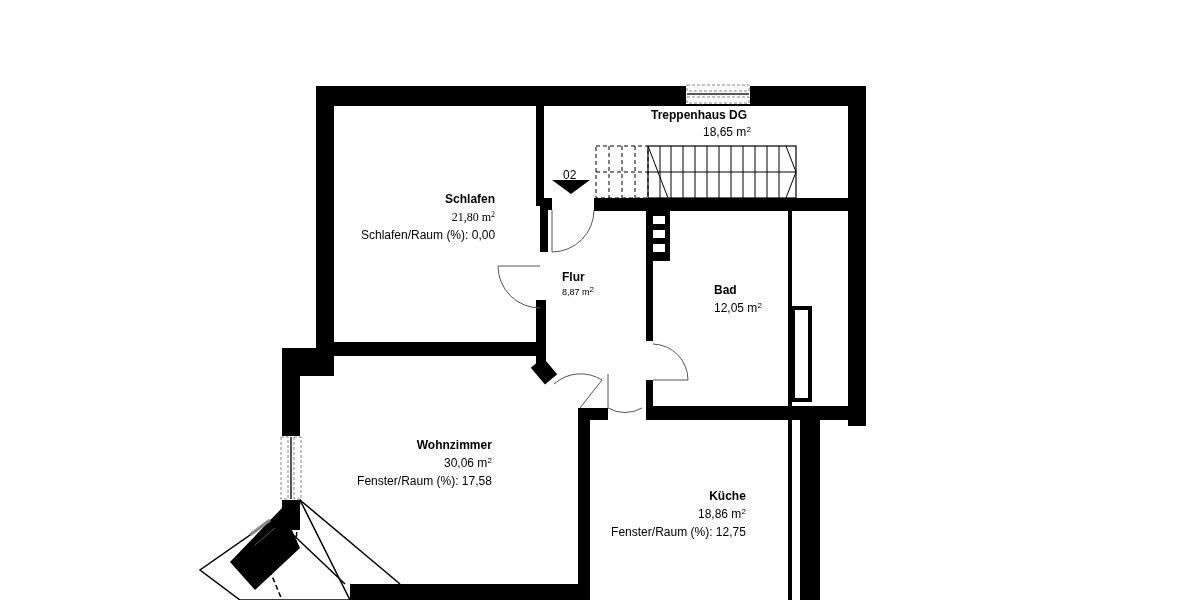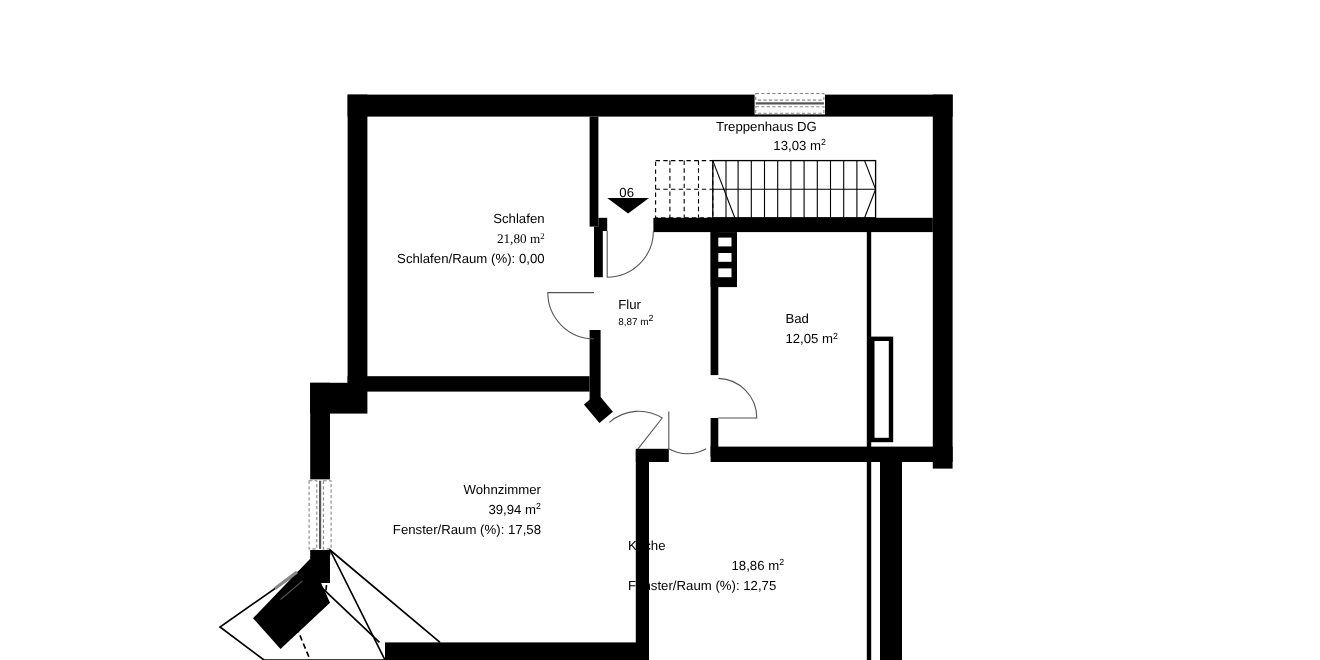--- a/index.html
+++ b/index.html
@@ -1,19 +1,19 @@
 <!DOCTYPE html>
 <html><head>
   <meta charset="utf-8">
   <style>
     html, body { margin: 0; padding: 0; background: #ffffff; }
     body { width: 1200px; height: 600px; overflow: hidden; position: relative; font-family: "Liberation Sans", sans-serif; }
     #plan { position: absolute; left: 0; top: 0; width: 1200px; height: 600px; }
     .lbl { position: absolute; color: #000; font-size: 12px; line-height: 14px; white-space: nowrap; }
-    .lbl .name { font-weight: normal; font-size: 12px; }
+    .lbl .name { font-weight: bold; font-size: 12px; }
     .lbl .row { display: block; }
     sup { font-size: 8px; vertical-align: top; position: relative; top: -2px; }
     .small { font-size: 9px; }
   </style>
 </head>
 <body>
 
 <svg id="plan" viewBox="0 0 1200 600" xmlns="http://www.w3.org/2000/svg">
 
   <g fill="#000">
@@ -128,40 +128,40 @@
 </svg>
 
 <div class="lbl" style="left:361px; top:192px;text-align:right;">
   <span class="row name">Schlafen</span>
   <span class="row" style="padding-left:86px; margin-top:4px;font-family:Liberation Serif, serif;"><span>21,80</span> m<sup>2</sup></span>
   <span class="row" style="margin-top:4px;">Schlafen/Raum (%): 0,00</span>
 </div>
 
 <div class="lbl" style="left:651px; top:108px;">
   <span class="row name">Treppenhaus DG</span>
-  <span class="row" style="padding-left:52px; margin-top:3px;"><span>13,03</span> m<sup>2</sup></span>
+  <span class="row" style="padding-left:52px; margin-top:3px;"><span>18,65</span> m<sup>2</sup></span>
 </div>
 
 <div class="lbl" style="left:563px; top:168px;">
-  <span>06</span>
+  <span>02</span>
 </div>
 
 <div class="lbl" style="left:562px; top:270px;">
   <span class="row name">Flur</span>
   <span class="row small" style="margin-top:1px;"><span>8,87</span> m<sup>2</sup></span>
 </div>
 
 <div class="lbl" style="left:714px; top:283px;">
   <span class="row name">Bad</span>
   <span class="row" style="margin-top:4px;"><span>12,05</span> m<sup>2</sup></span>
 </div>
 
 <div class="lbl" style="left:351px; top:438px;text-align:right;">
   <span class="row name">Wohnzimmer</span>
-  <span class="row" style="padding-left:93px; margin-top:4px;"><span>39,94</span> m<sup>2</sup></span>
+  <span class="row" style="padding-left:93px; margin-top:4px;"><span>30,06</span> m<sup>2</sup></span>
   <span class="row" style="margin-top:4px;">Fenster/Raum (%): 17,58</span>
 </div>
 
-<div class="lbl" style="left:571px; top:489px;">
+<div class="lbl" style="left:604px; top:489px;text-align:right;">
   <span class="row name">Küche</span>
   <span class="row" style="padding-left:94px; margin-top:4px;"><span>18,86</span> m<sup>2</sup></span>
   <span class="row" style="margin-top:4px;">Fenster/Raum (%): 12,75</span>
 </div>
 
 </body></html>

